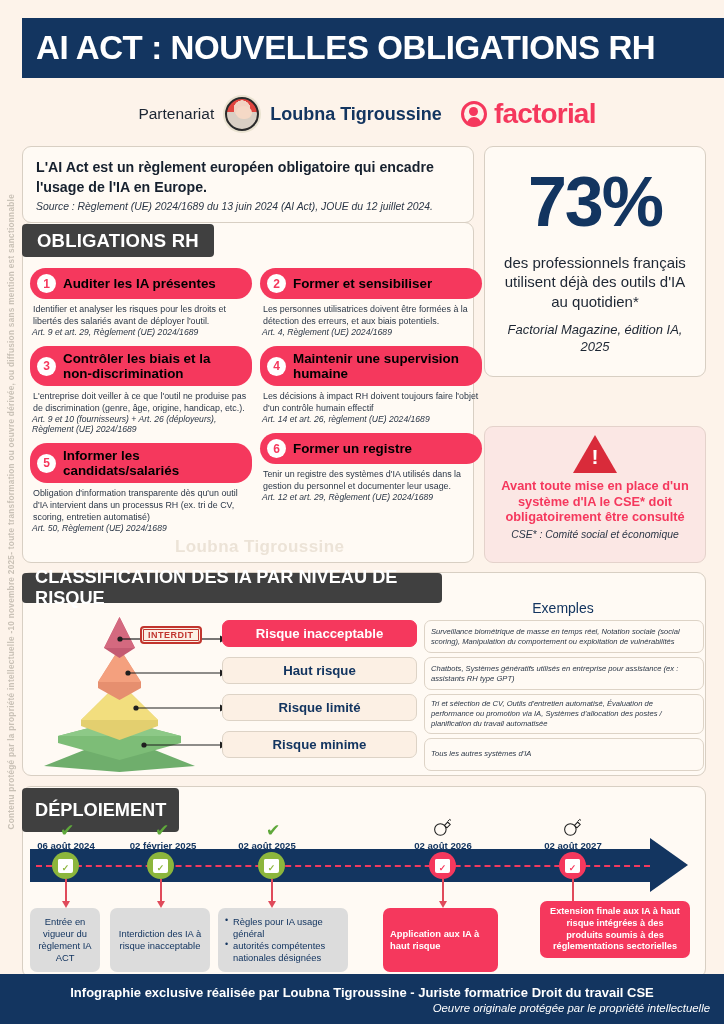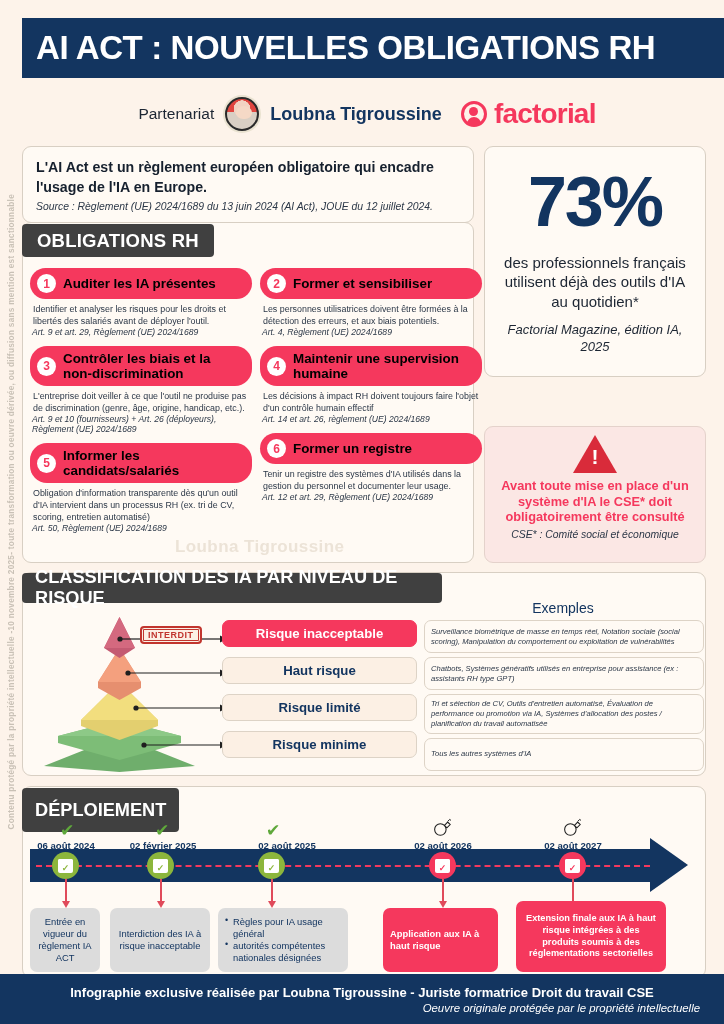--- a/index.html
+++ b/index.html
@@ -342,21 +342,21 @@
     content: "\2022"; position: absolute; left: 0; top: -1px; font-size: 9px;
   }
 
   
   .footer {
     position: absolute; left: 0; bottom: 0;
     width: 724px; height: 50px;
     background: #133560;
     display: flex; flex-direction: column;
     align-items: center; justify-content: center;
-    padding: 0 20px;
+    padding: 0 10px;
   }
   .footer-main {
     color: #fff; font-size: 13px; font-weight: 800; text-align: center;
   }
   .footer-sub {
     margin-top: 2px; color: #fff; font-size: 11.4px; font-style: italic;
     align-self: flex-end; padding-right: 4px;
   }
 </style>
 </head>
@@ -529,21 +529,21 @@
   <div class="tl-date" style="left:108px;top:840px;width:110px">02 février 2025</div>
   <div class="tl-circle green" style="left:147px;top:852px">
       <div class="cal">
         <span>✓</span>
       </div>
     </div>
   <div class="tl-arrow-down" style="left:160px;top:879px;height:23px"></div>
   <div class="tl-box grey" style="left:110px;top:908px;width:100px;height:64px">Interdiction des IA à risque inacceptable</div>
 
   <div class="tl-check" style="left:266px;top:822px">✔</div>
-  <div class="tl-date" style="left:232px;top:840px;width:110px">02 août 2025</div>
+  <div class="tl-date" style="left:212px;top:840px;width:110px">02 août 2025</div>
   <div class="tl-circle green" style="left:258px;top:852px">
       <div class="cal">
         <span>✓</span>
       </div>
     </div>
   <div class="tl-arrow-down" style="left:271px;top:879px;height:23px"></div>
   <div class="tl-box grey" style="left:218px;top:908px;width:130px;height:64px">
     <ul>
       <li>Règles pour IA usage général</li>
       <li>autorités compétentes nationales désignées</li>
@@ -569,20 +569,20 @@
     <path d="M15 9 L19 5 L22 8 L18 12 Z" fill="none" stroke="#1f1f1f" stroke-width="1.3"></path>
     <path d="M19 4 Q22 0 23 3" fill="none" stroke="#1f1f1f" stroke-width="1.2"></path>
   </svg>
   <div class="tl-date" style="left:518px;top:840px;width:110px">02 août 2027</div>
   <div class="tl-circle pink" style="left:559px;top:852px">
       <div class="cal">
         <span>✓</span>
       </div>
     </div>
   <div class="tl-arrow-down" style="left:572px;top:879px;height:23px"></div>
-  <div class="tl-box pink center" style="left:516px;top:901px;width:150px;height:71px;font-size:9.2px">Extension finale aux IA à haut risque intégrées à des produits soumis à des réglementations sectorielles</div>
+  <div class="tl-box pink center" style="left:540px;top:901px;width:150px;height:57px;font-size:9.2px">Extension finale aux IA à haut risque intégrées à des produits soumis à des réglementations sectorielles</div>
 
   <div class="footer">
     <div class="footer-main">Infographie exclusive réalisée par Loubna Tigroussine - Juriste formatrice Droit du travail CSE</div>
     <div class="footer-sub">Oeuvre originale protégée par le propriété intellectuelle</div>
   </div>
 
 </div>
 
 </body></html>

